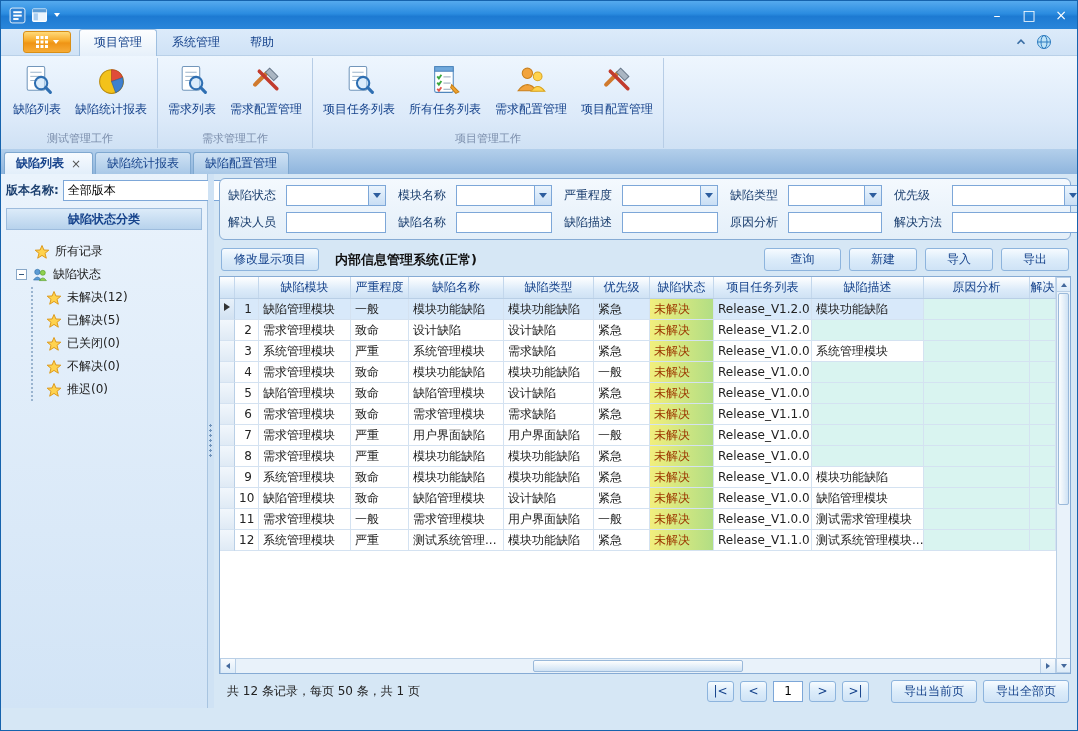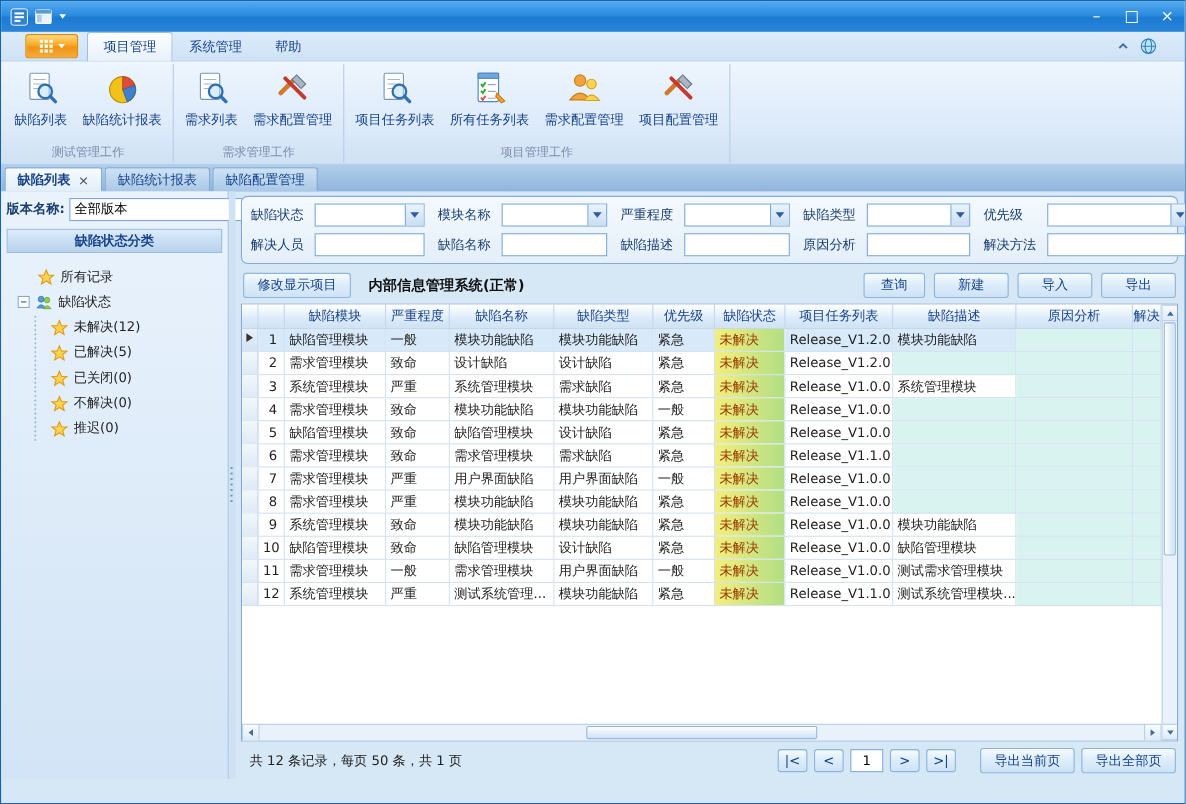--- a/index.html
+++ b/index.html
@@ -459,21 +459,21 @@
               <span class="flabel">解决方法</span>
             <input class="tinput w130" style="">
             </div>
         </div>
       </div>
 
       <div class="trow">
         <button class="btn">修改显示项目</button>
         <span class="sysname">内部信息管理系统(正常)</span>
         <span class="flex1"></span>
-        <button class="btn" style="width:56px">查询</button>
+        <button class="btn" style="width:77px">查询</button>
         <button class="btn" style="width:68px">新建</button>
         <button class="btn" style="width:68px">导入</button>
         <button class="btn" style="width:68px">导出</button>
       </div>
 
       <div class="gridwrap">
         <div class="gridarea" id="grid">
             <div class="ghead">
               <div class="gh" style="width: 15px;"></div>
               <div class="gh" style="width: 24px;"></div>

